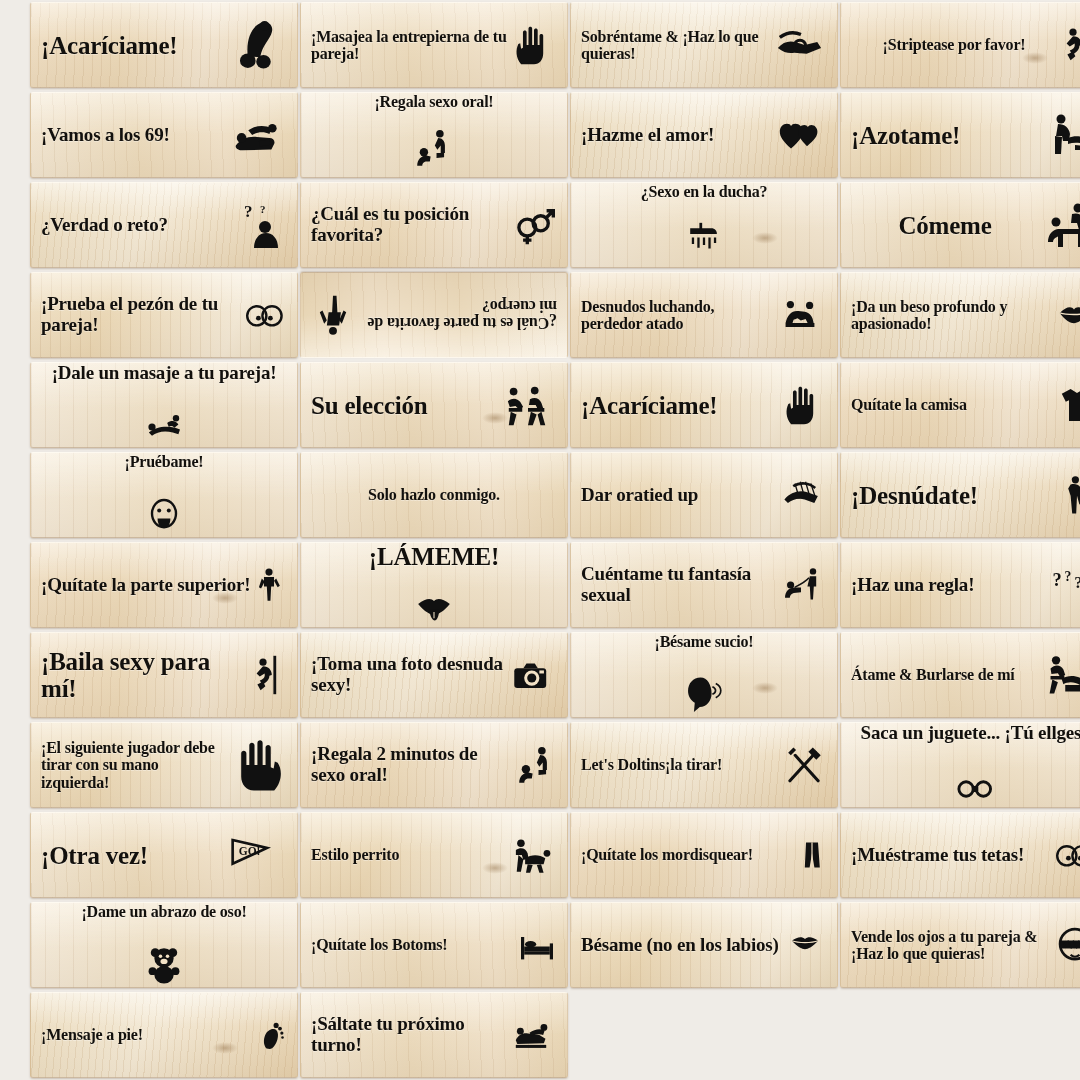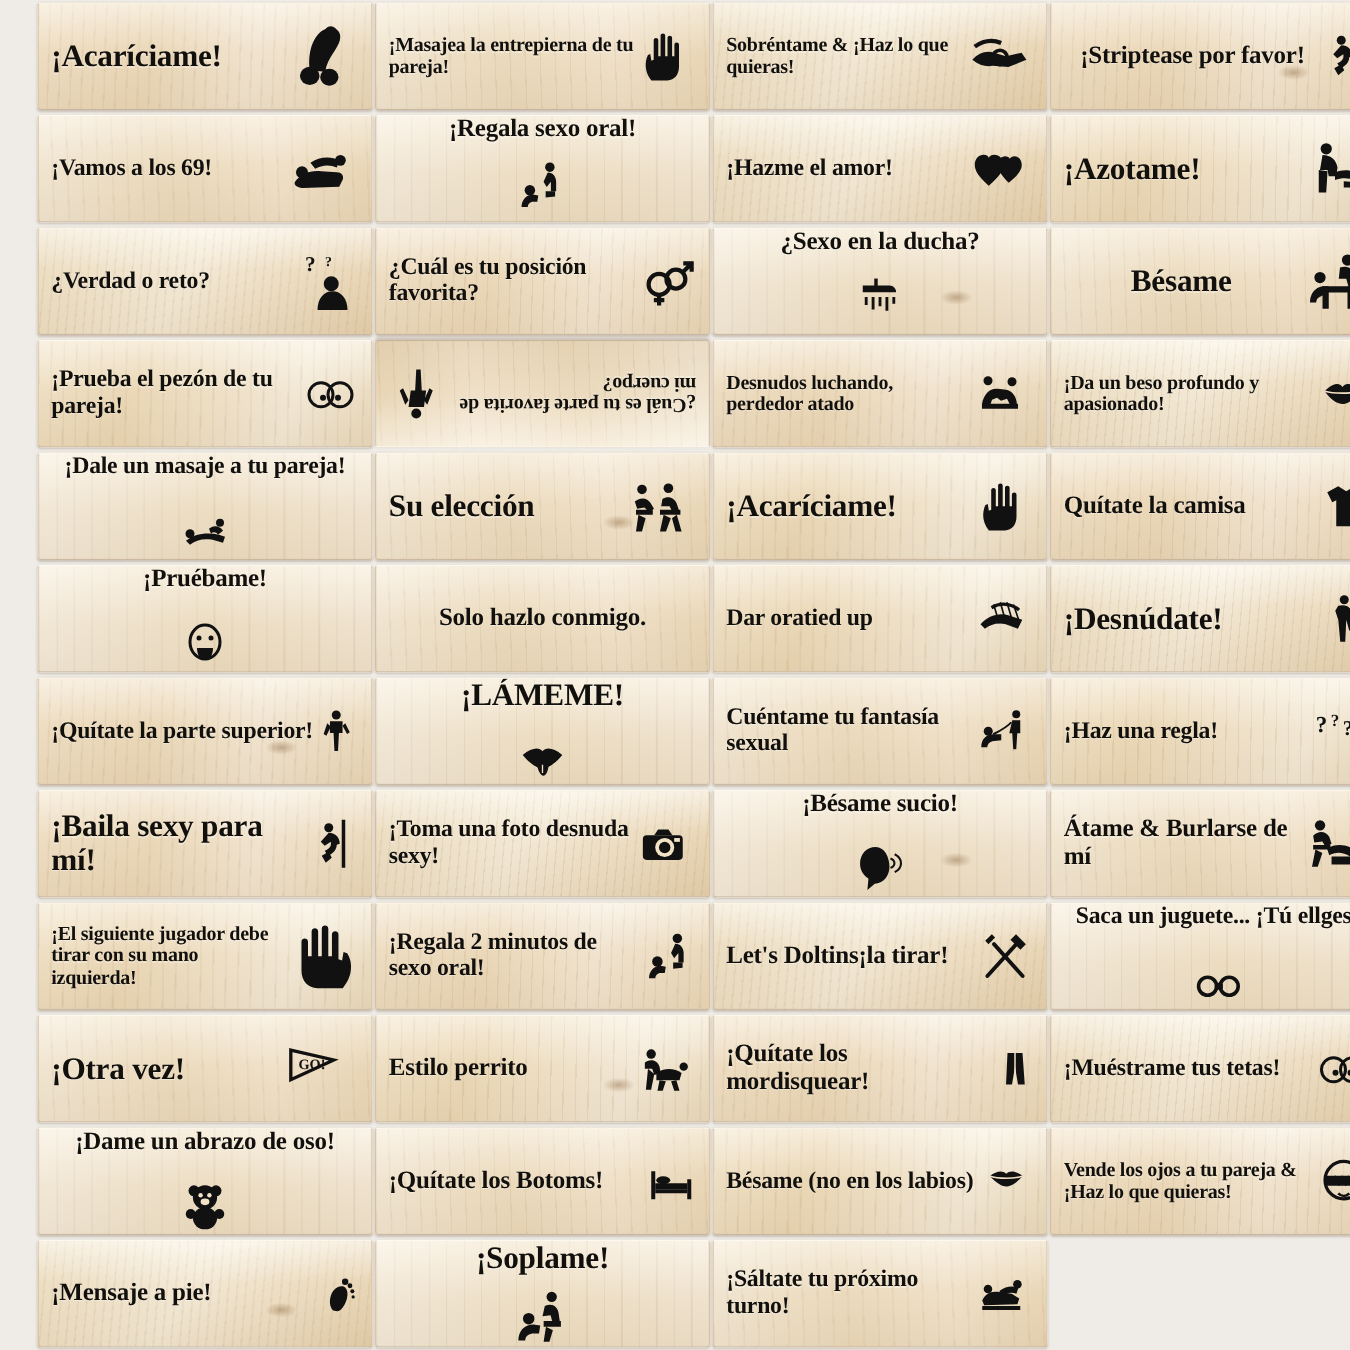--- a/index.html
+++ b/index.html
@@ -63,21 +63,21 @@
 
   .tile-text {
     color: #12100d;
     font-weight: bold;
     line-height: 1.08;
     letter-spacing: -0.2px;
     text-shadow: 0 1px 0 rgba(255,255,255,0.35);
     z-index: 2;
   }
   .ts-xl { font-size: 25px; }
-  .ts-lg { font-size: 20px; }
+  .ts-lg { font-size: 16px; }
   .ts-md { font-size: 19px; }
   .ts-sm { font-size: 16px; }
   .align-l { text-align: left; }
   .align-c { text-align: center; flex: 1; }
   .tile-icon {
     flex: 0 0 auto;
     display: flex;
     align-items: center;
     justify-content: center;
     z-index: 2;
@@ -221,21 +221,21 @@
           <svg width="46" height="46" viewBox="0 0 100 100" fill="#111">
             <path d="M20 16 h46 c8 0 12 6 12 12 H20z"></path>
             <rect x="40" y="4" width="6" height="14"></rect>
             <g stroke="#111" stroke-width="5">
               <path d="M26 36 v14M38 36 v22M50 36 v16M62 36 v24M74 36 v12"></path>
             </g>
           </svg>
         </div>
       </div>
       <div class="tile w2">
-        <div class="tile-text ts-xl align-c">Bésame</div>
+        <div class="tile-text ts-xl align-c">Cómeme</div>
         <div class="tile-icon">
           <svg width="58" height="50" viewBox="0 0 100 100" fill="#111">
             <circle cx="70" cy="16" r="9"></circle>
             <path d="M58 28 c12-4 22 2 24 14 l2 16 -12 2 -4 -14 -12 0z"></path>
             <path d="M30 58 h48 v10 H30z"></path>
             <rect x="30" y="58" width="10" height="36"></rect>
             <rect x="70" y="58" width="10" height="36"></rect>
             <circle cx="26" cy="44" r="9"></circle>
             <path d="M10 84 c0-14 8-24 20-26 l8 10 -10 6 c-6 2 -8 6 -8 10z"></path>
           </svg>
@@ -594,33 +594,20 @@
         <div class="tile-icon">
           <svg width="32" height="46" viewBox="0 0 100 100" fill="#111">
             <path d="M36 92 c-10 -10 -10 -28 -4 -42 6 -14 20 -22 30 -18 10 4 12 18 8 32 -4 14 -14 30 -24 30z"></path>
             <circle cx="66" cy="20" r="8"></circle>
             <circle cx="78" cy="30" r="6"></circle>
             <circle cx="84" cy="44" r="5"></circle>
             <circle cx="86" cy="58" r="4"></circle>
           </svg>
         </div>
       </div>
-      <div class="tile w4">
-        <div class="tile-text ts-xl align-l">¡Soplame!</div>
-        <div class="tile-icon">
-          <svg width="48" height="46" viewBox="0 0 100 100" fill="#111">
-            <circle cx="66" cy="14" r="9"></circle>
-            <path d="M54 30 c12-6 22 0 24 12 l2 14 -12 4 -4 -14 -14 2z"></path>
-            <path d="M52 56 h30 v10 H52z"></path>
-            <path d="M56 66 l-4 26 h10 l6 -20z"></path>
-            <circle cx="26" cy="52" r="10"></circle>
-            <path d="M8 90 c0-16 10-28 26-28 l12 2 -2 14 -12 0 c-8 2 -12 6 -12 12z"></path>
-          </svg>
-        </div>
-      </div>
       <div class="tile w2">
         <div class="tile-text ts-md align-l">¡Sáltate tu próximo turno!</div>
         <div class="tile-icon">
           <svg width="52" height="38" viewBox="0 0 100 100" fill="#111">
             <circle cx="22" cy="40" r="9"></circle>
             <path d="M10 64 c6-14 18-20 32-18 l30 4 16 10 -4 12 -70 2z"></path>
             <circle cx="84" cy="30" r="9"></circle>
             <path d="M46 44 c14-10 28-12 40-6 l-4 12 c-10-4-22-2 -30 4z"></path>
             <path d="M10 76 h80 v8 H10z"></path>
           </svg>

